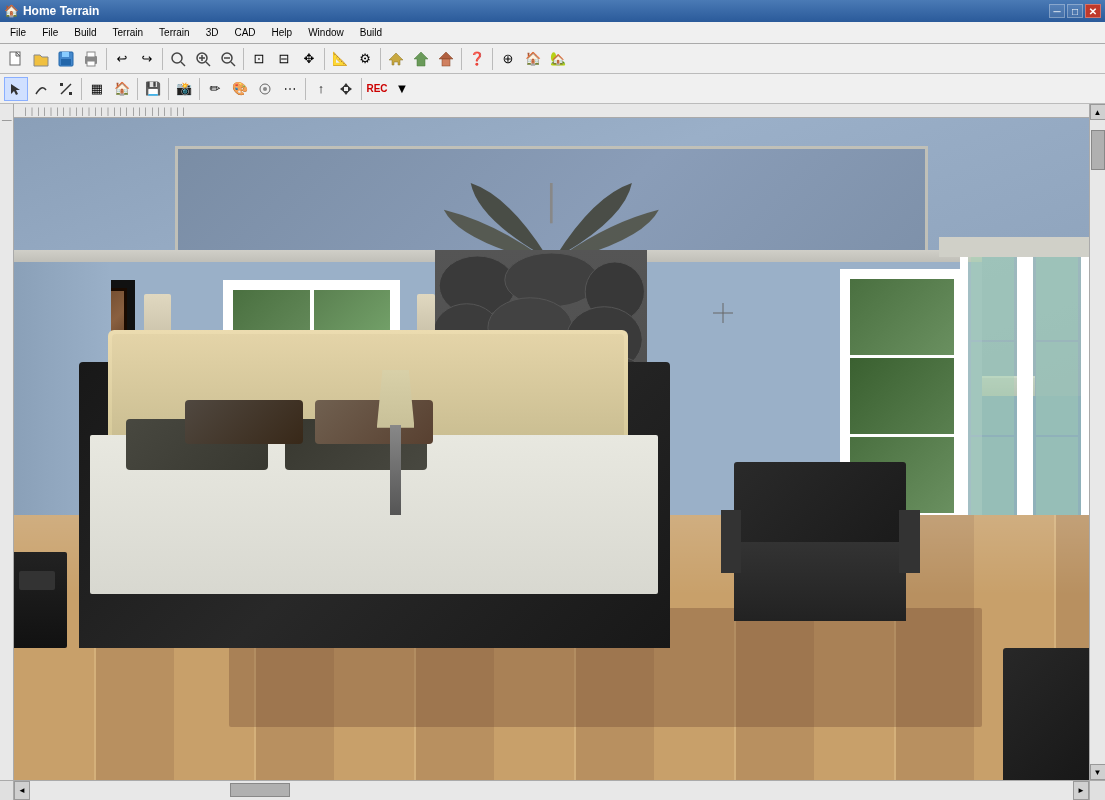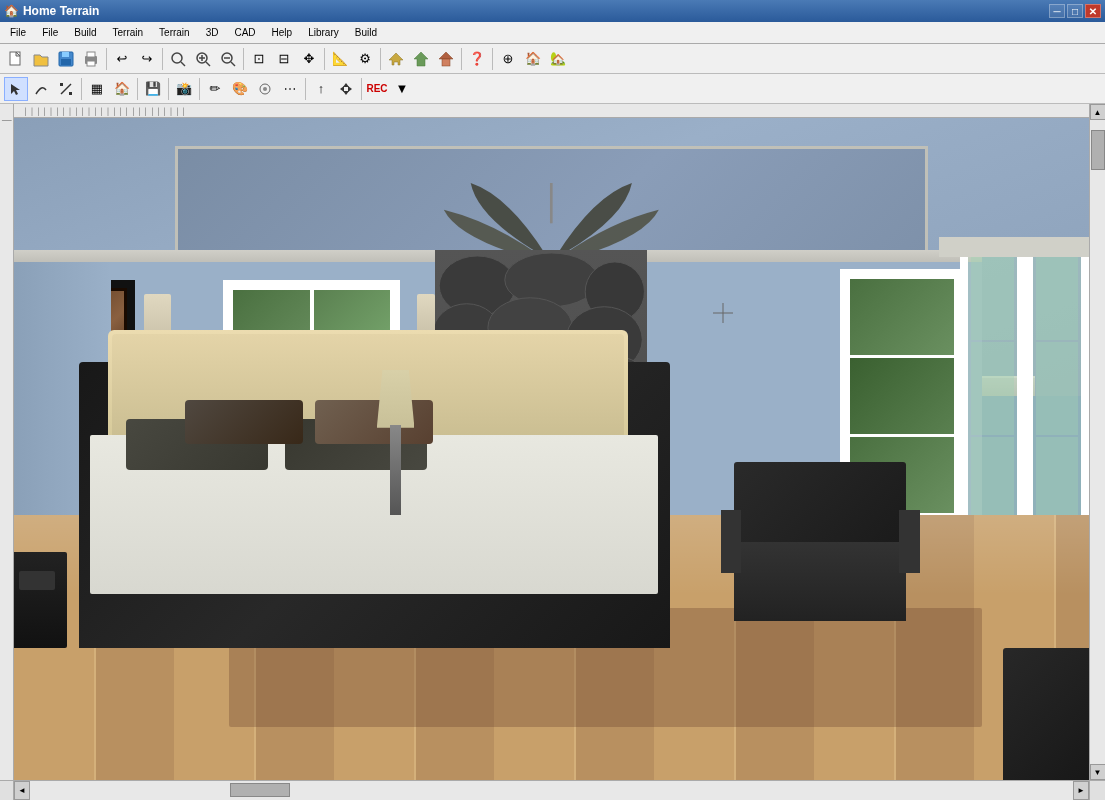--- a/index.html
+++ b/index.html
@@ -97,21 +97,21 @@
 
 <div id="menu-bar">
   <div class="menu-item">File</div>
   <div class="menu-item">File</div>
   <div class="menu-item">Build</div>
   <div class="menu-item">Terrain</div>
   <div class="menu-item">Terrain</div>
   <div class="menu-item">3D</div>
   <div class="menu-item">CAD</div>
   <div class="menu-item">Help</div>
-  <div class="menu-item">Library</div>
+  <div class="menu-item">Window</div>
   <div class="menu-item">Build</div>
 </div>
 
 <div class="toolbar">
   <div class="tb-btn" title="New">
     <svg width="16" height="16" viewBox="0 0 16 16">
         <rect x="2" y="1" width="10" height="13" fill="white" stroke="#666" stroke-width="1"></rect>
         <path d="M8 1 L12 5 L8 5 Z" fill="#ddd" stroke="#666" stroke-width="1"></path>
       </svg>
   </div>

